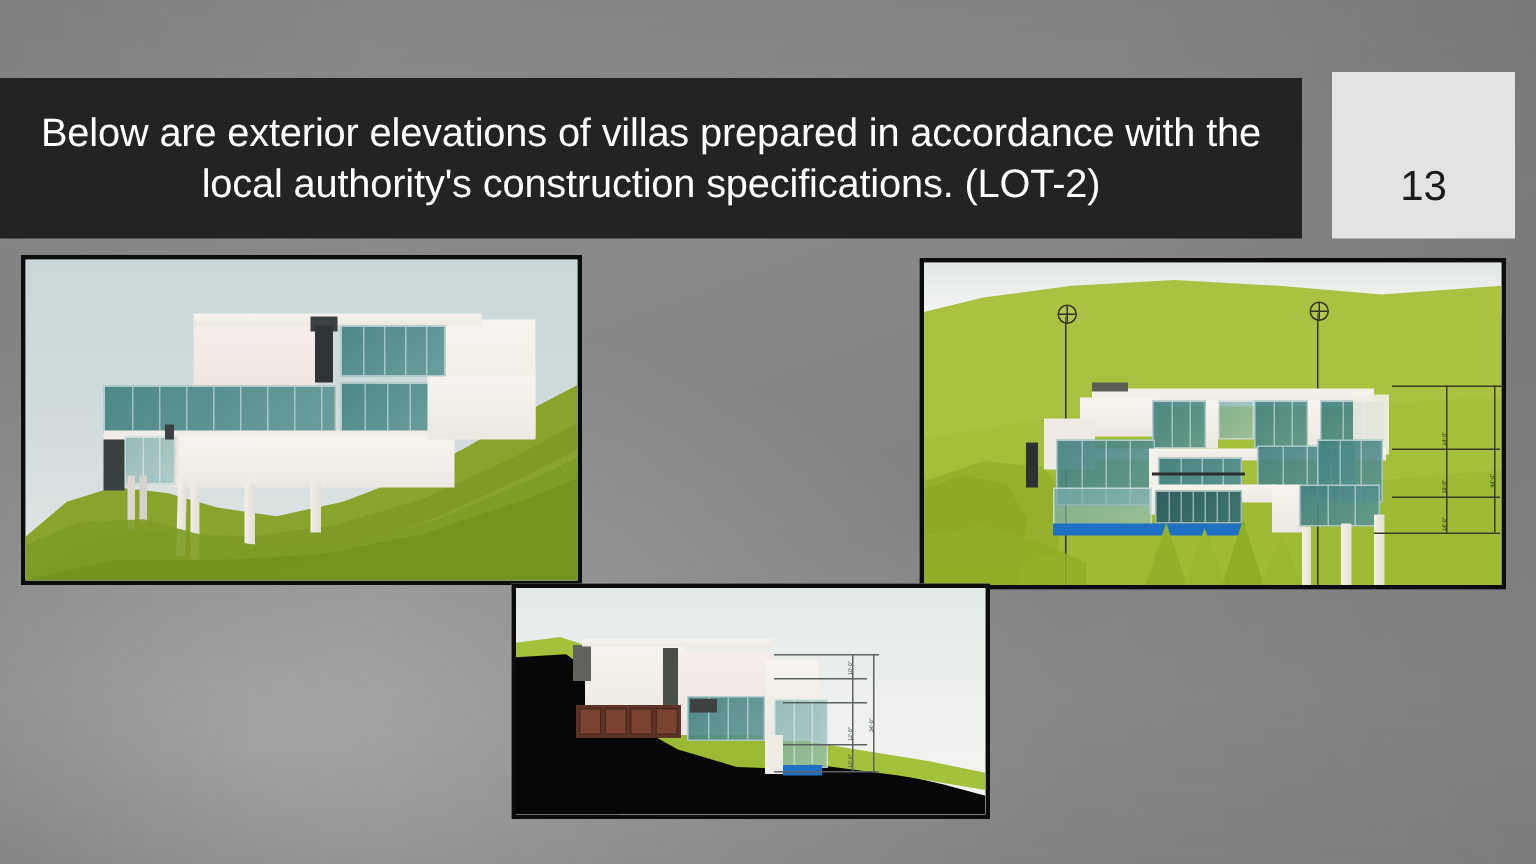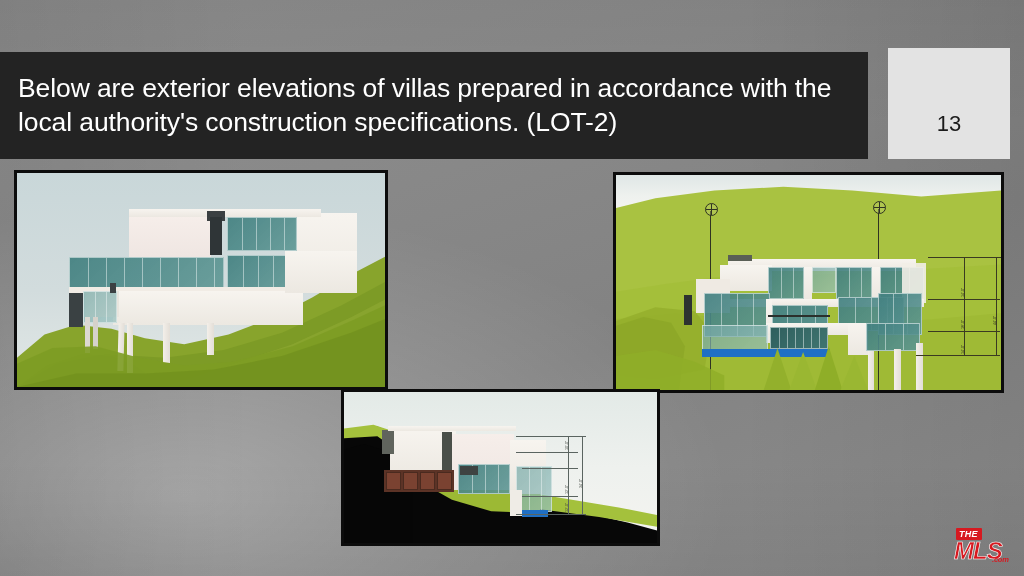--- a/index.html
+++ b/index.html
@@ -42,39 +42,39 @@
     display: flex;
     align-items: center;
     justify-content: center;
     box-sizing: border-box;
     padding: 0 18px;
   }
   .header-title {
     color: #ffffff;
     font-size: 26.5px;
     line-height: 1.26;
-    text-align: left;
+    text-align: center;
     letter-spacing: -0.1px;
     font-weight: 400;
     white-space: pre-line;
   }
   .page-number-box {
     position: absolute;
     left: 888px;
     top: 48px;
     width: 122px;
     height: 111px;
     background: #e3e3e3;
     display: flex;
     align-items: center;
     justify-content: center;
   }
   .page-number {
     color: #1b1b1b;
-    font-size: 22px;
+    font-size: 28px;
     font-weight: 400;
     margin-top: 40px;
   }
 
   
   .img-frame {
     position: absolute;
     border: 3px solid #0c0c0c;
     box-sizing: border-box;
     overflow: hidden;
@@ -436,19 +436,14 @@
       <div class="dim-line" style="left:238px;top:44px;width:1px;height:78px;background:#5a6460;"></div>
 
       <div class="dim-txt" style="left:221px;top:58px;color:#40463f;">10'-0"</div>
       <div class="dim-txt" style="left:221px;top:102px;color:#40463f;">12'-0"</div>
       <div class="dim-txt" style="left:221px;top:120px;color:#40463f;">12'-0"</div>
       <div class="dim-txt" style="left:235px;top:96px;color:#40463f;">34'-0"</div>
     </div>
   </div>
 
 
-  <div class="logo">
-    <div class="logo-the">THE</div>
-    <div class="logo-mls">MLS</div>
-    <div class="logo-com">.com</div>
-  </div>
 
 </div>
 
 </body></html>

